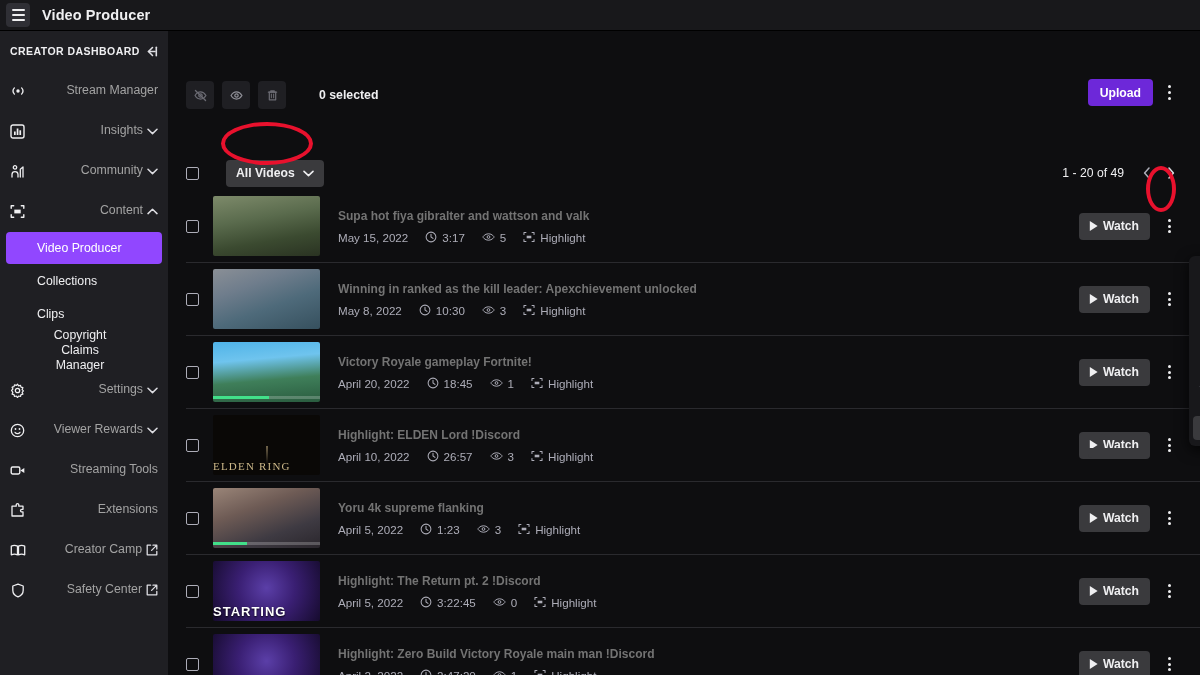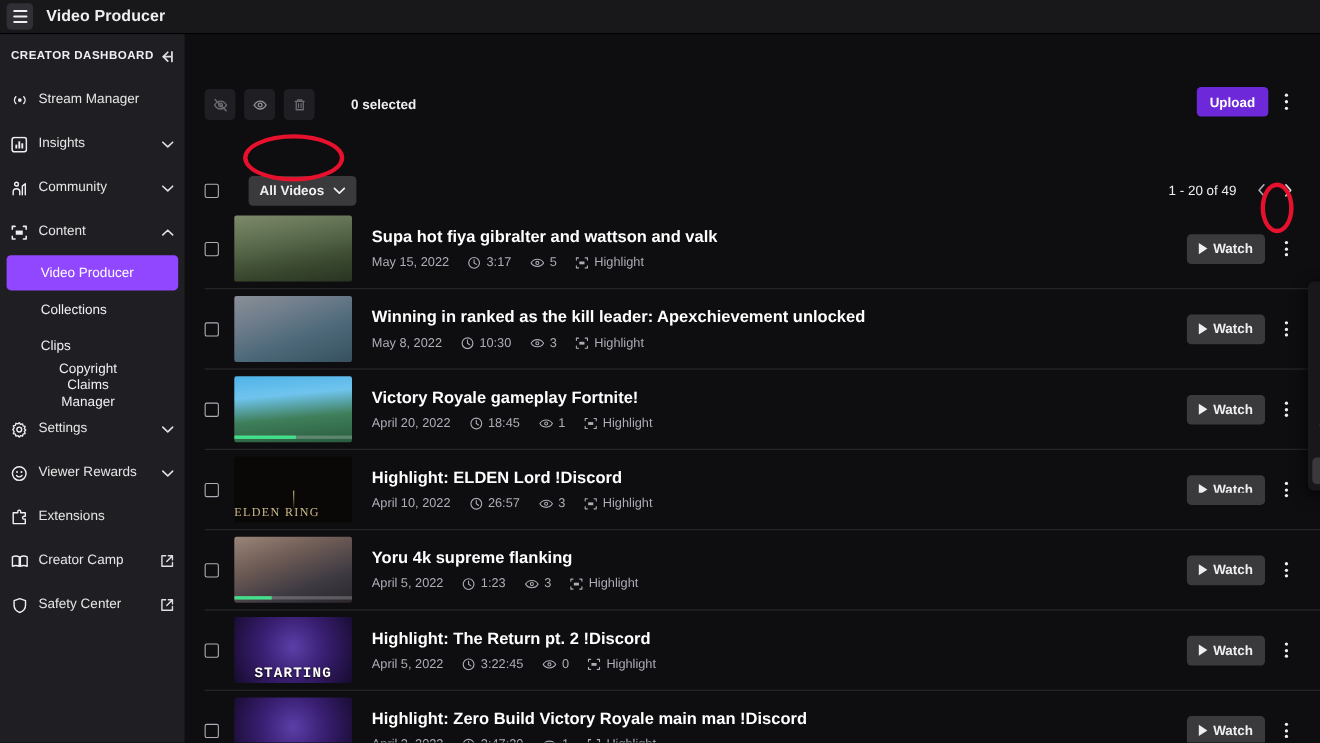--- a/index.html
+++ b/index.html
@@ -46,22 +46,22 @@
   }
   .sidebar-header .lbl {
     font-size: 10.5px; font-weight: 700; letter-spacing: .45px;
     color: #efeff1; text-transform: uppercase;
   }
   .collapse-btn { color: #dedee3; font-size: 13px; cursor: pointer; line-height: 1; }
 
   .nav-item {
     display: flex; align-items: center;
     height: 32px; padding: 0 10px 0 9px;
-    font-size: 12.3px; color: #e5e5e5;
-    cursor: pointer; position: relative;
+    font-size: 12.3px; color: #a3a3a3;
+    cursor: pointer; position: relative; text-align: right;
   }
   .nav-item.tall { height: 40px; align-items: center; }
   .nav-item .ic {
     width: 17px; height: 17px; flex: 0 0 17px;
     display: flex; align-items: center; justify-content: center;
     margin-right: 9px; color: #efeff1;
   }
   .nav-item .txt { flex: 1 1 auto; line-height: 1.25; }
   .nav-item .chev { font-size: 9px; color: #dedee3; margin-left: 4px; }
   .nav-item .ext { font-size: 11px; color: #dedee3; margin-left: 4px; }
@@ -162,36 +162,36 @@
     border-radius: 2px; overflow: hidden;
     position: relative; background: #000;
   }
   .thumb .bar {
     position: absolute; left: 0; bottom: 3px; height: 3px; width: 100%;
     background: rgba(255,255,255,.22);
   }
   .thumb .bar span { display: block; height: 100%; background: #42e08a; }
   .thumb .cap {
     position: absolute; left: 0; right: 0; bottom: 2px;
-    text-align: center; font-size: 13px; font-weight: 800;
+    text-align: left; font-size: 13px; font-weight: 800;
     letter-spacing: 1px; color: #fff; text-shadow: 0 1px 2px #000;
-    font-family: Liberation Mono, monospace;
+    font-family: Liberation Sans, sans-serif;
   }
   .thumb .er {
     position: absolute; left: 0; right: 0; top: 17px;
     text-align: left; font-size: 11px; letter-spacing: 1.2px;
     color: #cdb98a; font-family: "Liberation Serif", serif; margin-top: 28px;
   }
   .thumb .er2 {
     position: absolute; left: 50%; top: 31px; width: 1px; height: 18px;
     background: linear-gradient(#d8c08f, rgba(216,192,143,0));
     transform: translateX(-50%);
   }
   .vinfo { flex: 1 1 auto; padding-left: 18px; }
-  .vtitle { font-size: 15px; font-weight: 700; color: #ffffff; margin-bottom: 8px; }
+  .vtitle { font-size: 12px; font-weight: 700; color: #737373; margin-bottom: 8px; }
   .vmeta {
     display: flex; align-items: center; gap: 6px;
     font-size: 11.6px; color: #adadb8;
   }
   .vmeta .sep { width: 5px; }
   .vmeta .mi { display: inline-flex; align-items: center; gap: 5px; }
   .vactions {
     display: flex; align-items: center; gap: 6px;
     padding-right: 18px;
   }
@@ -359,20 +359,29 @@
       </svg>
     </span>
     <span class="txt">Viewer Rewards</span>
     <span class="chev">
       <svg width="11" height="7" viewBox="0 0 11 7">
           <path d="M1 1.3 L5.5 5.6 L10 1.3" stroke="#dedee3" stroke-width="1.5" fill="none" stroke-linecap="round" stroke-linejoin="round"></path>
         </svg>
     </span>
   </div>
 
+  <div class="nav-item tall">
+    <span class="ic">
+      <svg width="16" height="15" viewBox="0 0 16 15" fill="none">
+        <rect x="1.2" y="4" width="8.6" height="7" rx="1.4" stroke="#efeff1" stroke-width="1.4"></rect>
+        <path d="M10.4 7.5l3.9-2.4v4.8z" fill="#efeff1"></path>
+      </svg>
+    </span>
+    <span class="txt">Streaming Tools</span>
+  </div>
 
   <div class="nav-item tall">
     <span class="ic">
       <svg width="15" height="15" viewBox="0 0 15 15" fill="none">
         <path d="M2 3.2h4.2V2a1.3 1.3 0 1 1 2.6 0v1.2H13v3.1h-1.2a1.3 1.3 0 1 0 0 2.6H13V13H2z" stroke="#efeff1" stroke-width="1.3" stroke-linejoin="round"></path>
       </svg>
     </span>
     <span class="txt">Extensions</span>
   </div>
 

